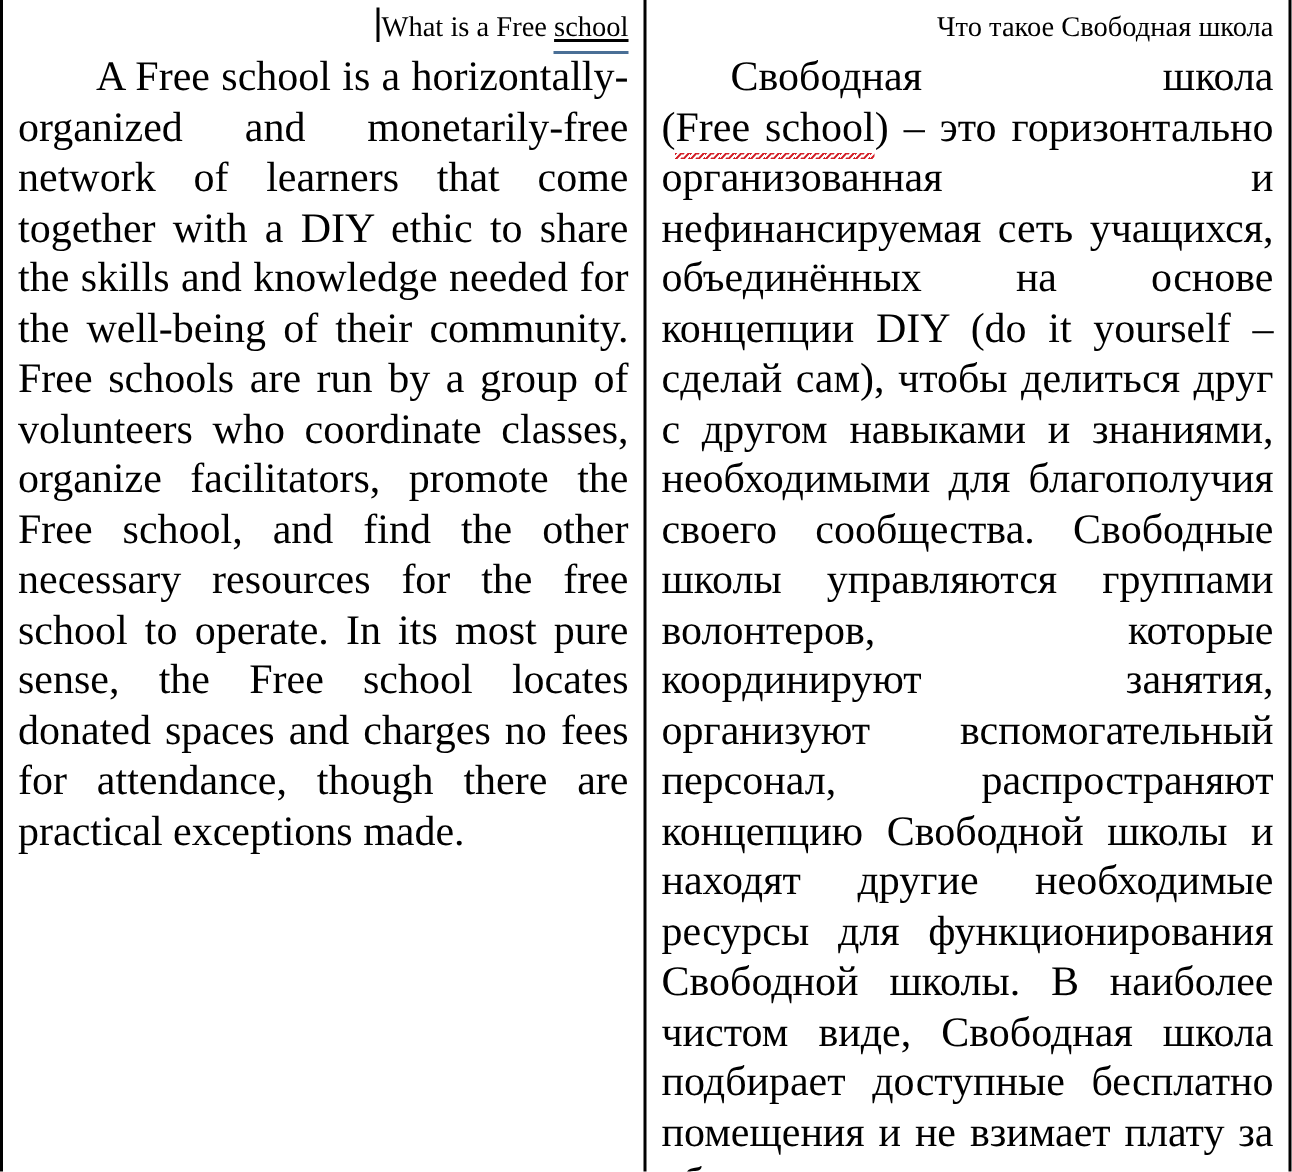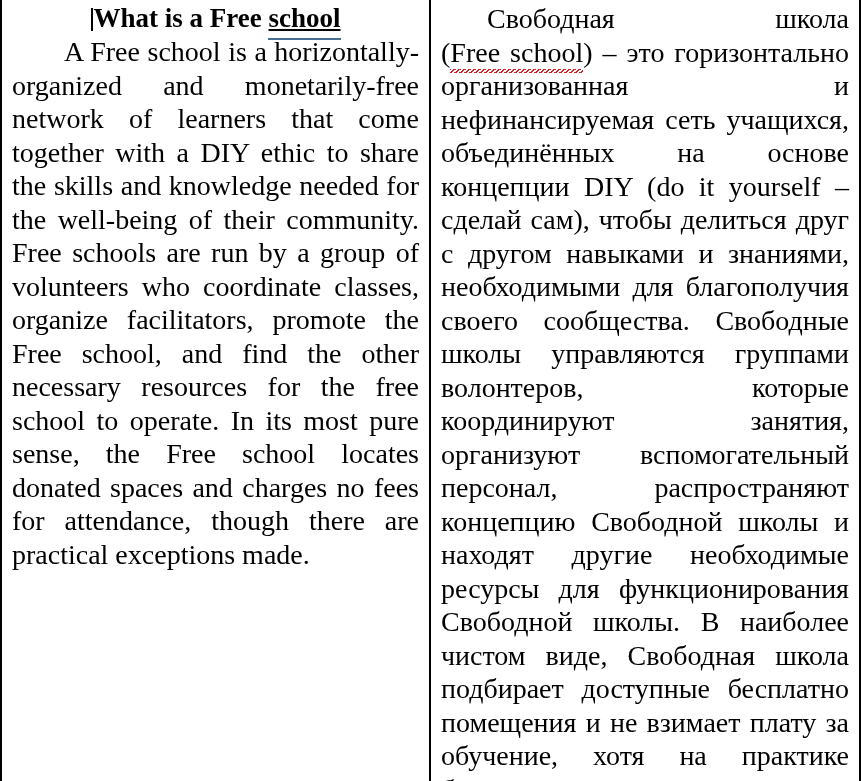--- a/index.html
+++ b/index.html
@@ -49,24 +49,24 @@
     width: 430px;
     border-right: 2px solid #000000;
   }
 
   .cell-ru {
     width: 429px;
   }
 
   
   .heading {
-    font-size: 27px;
-    font-weight: bold;
+    font-size: 19px;
+    font-weight: normal;
     line-height: 33px;
-    text-align: center;
+    text-align: right;
     margin: 0;
     white-space: nowrap;
     position: relative;
   }
 
   .caret {
     display: inline-block;
     width: 0;
     border-left: 2px solid #000000;
     height: 23px;
@@ -133,18 +133,19 @@
 <div class="page">
   <div class="doc-table">
 
     <div class="cell cell-en">
       <h1 class="heading"><span class="caret"></span><span>What is a Free </span><span class="link-underline">school</span></h1>
 
       <p class="body-text">A Free school is a horizontally-organized and monetarily-free network of learners that come together with a DIY ethic to share the skills and knowledge needed for the well-being of their community. Free schools are run by a group of volunteers who coordinate classes, organize facilitators, promote the Free school, and find the other necessary resources for the free school to operate. In its most pure sense, the Free school locates donated spaces and charges no fees for attendance, though there are practical exceptions made.</p>
     </div>
 
     <div class="cell cell-ru">
+      <h1 class="heading">Что такое Свободная школа</h1>
 
       <p class="body-text"><span>Свободная школа (</span><span class="spellcheck">Free school</span><span>) – это горизонтально организованная и нефинансируемая сеть учащихся, объединённых на основе концепции DIY (do it yourself – сделай сам), чтобы делиться друг с другом навыками и знаниями, необходимыми для благополучия своего сообщества. Свободные школы управляются группами волонтеров, которые координируют занятия, организуют вспомогательный персонал, распространяют концепцию Свободной школы и находят другие необходимые ресурсы для функционирования Свободной школы. В наиболее чистом виде, Свободная школа подбирает доступные бесплатно помещения и не взимает плату за обучение, хотя на практике бывают и исключения.</span></p>
     </div>
 
   </div>
 </div>
 
 </body></html>

